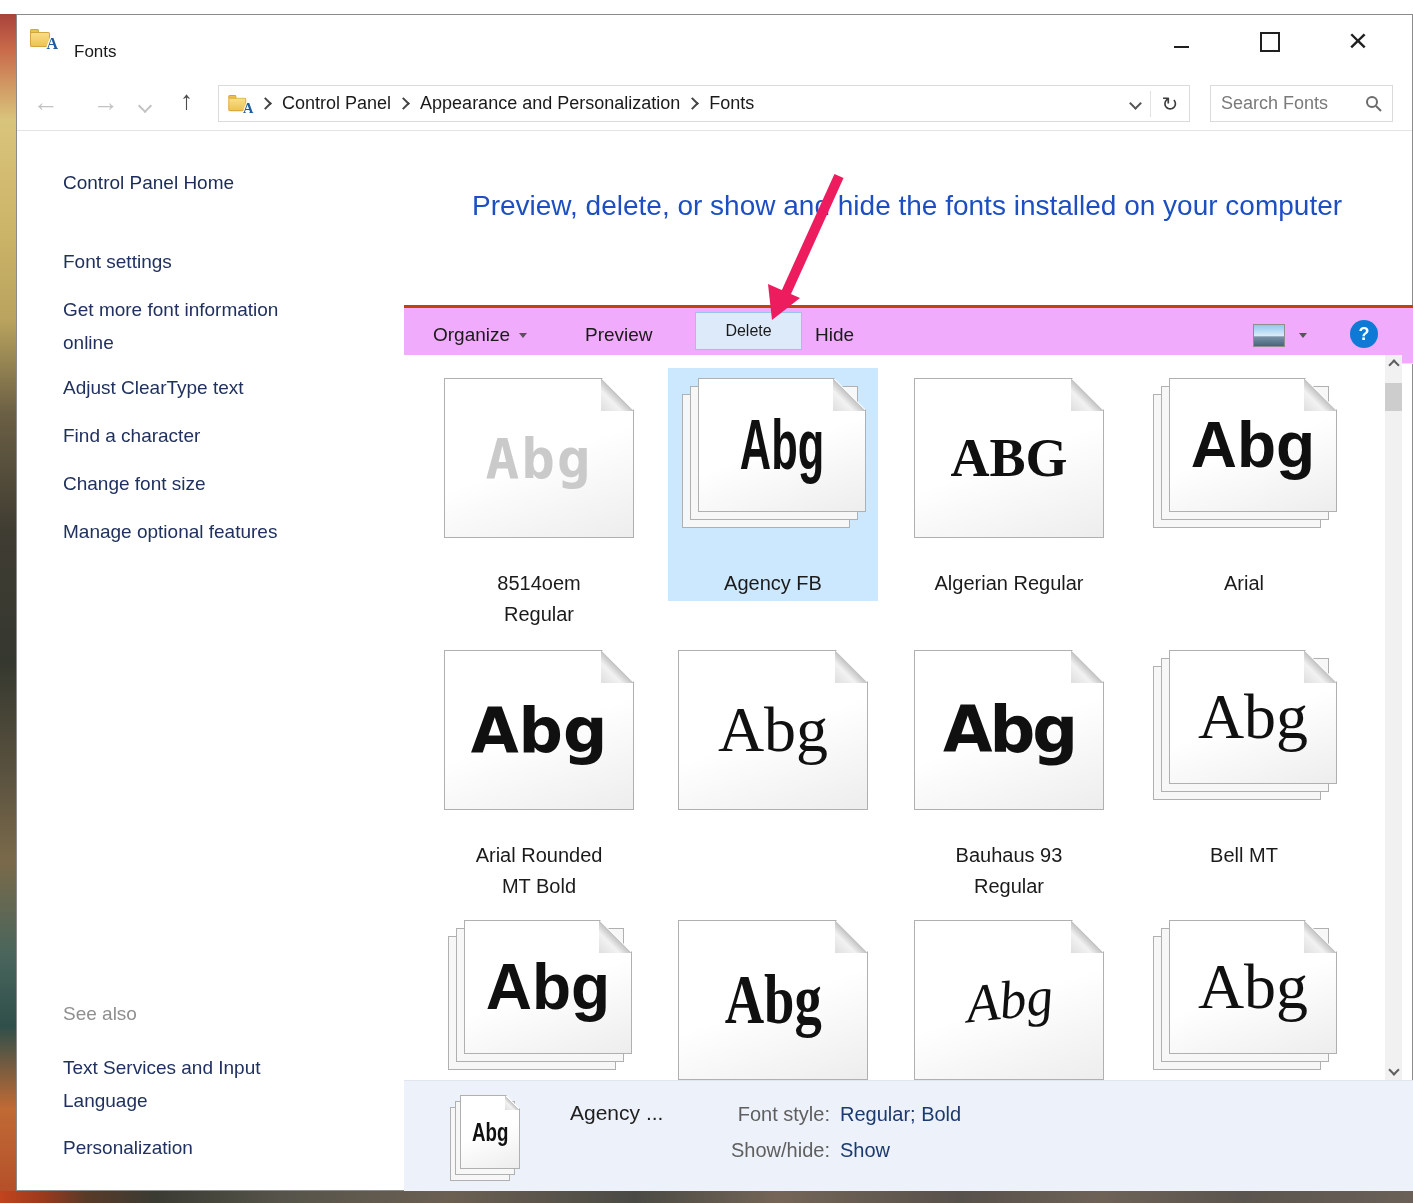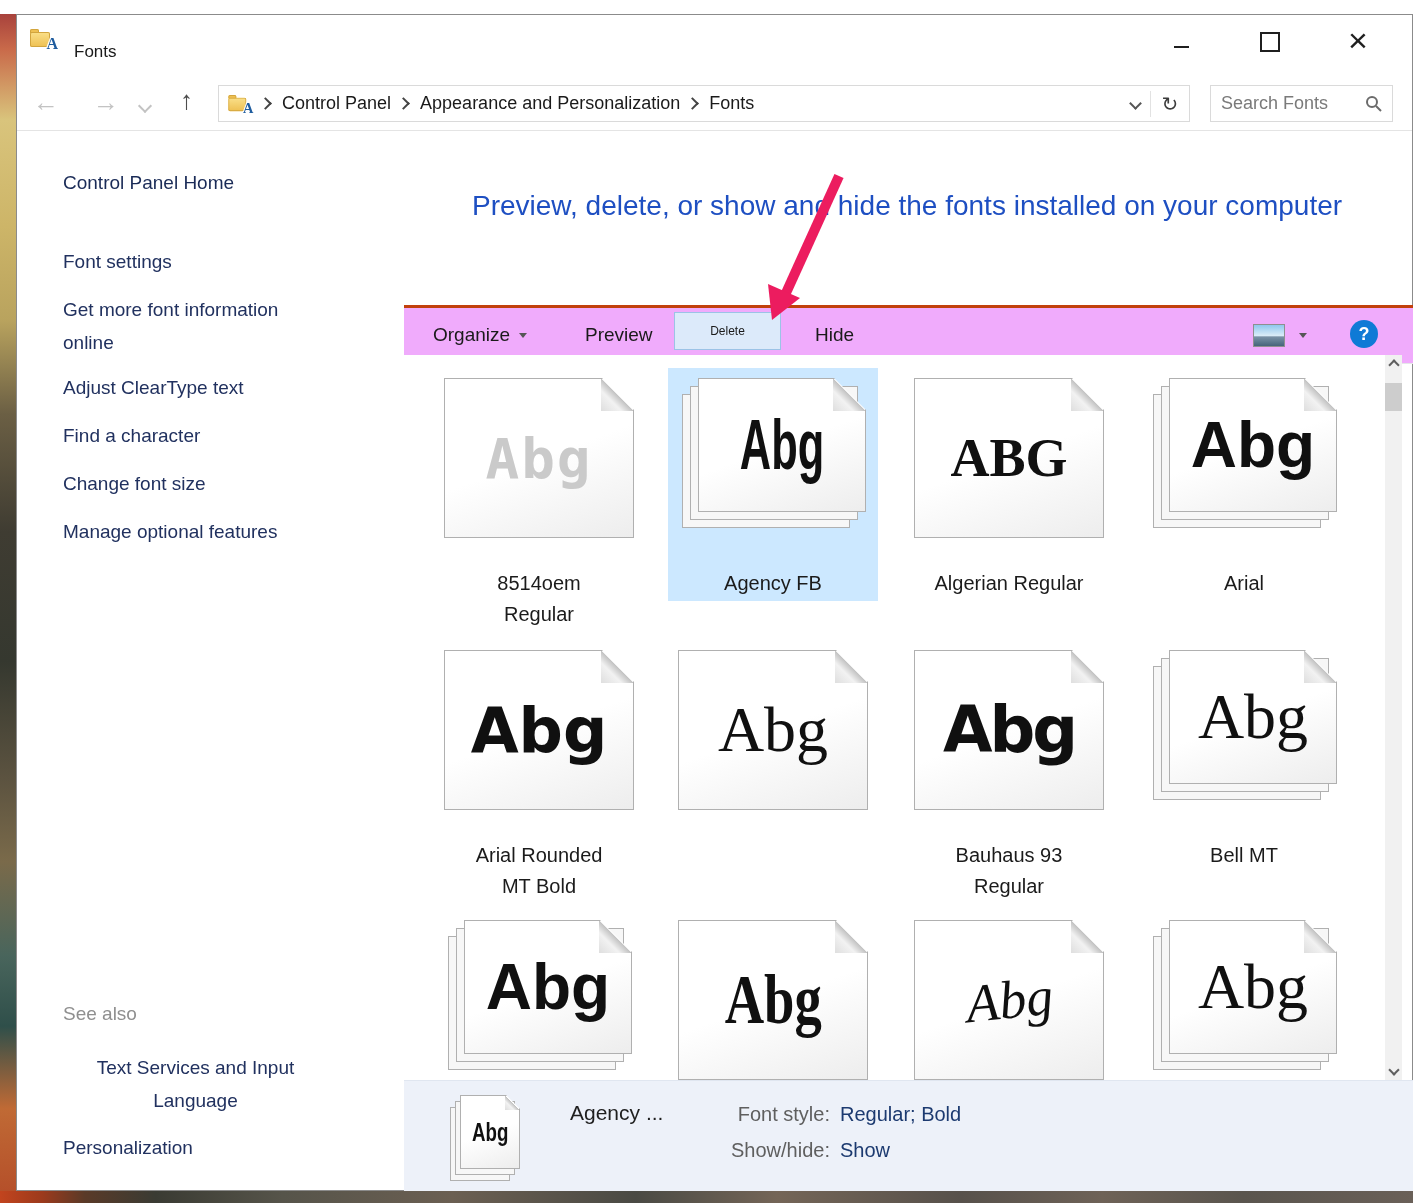--- a/index.html
+++ b/index.html
@@ -55,21 +55,21 @@
   .side-link{left:63px;font-size:19px;color:#21315f;width:265px;line-height:33px;}
   .side-gray{left:63px;top:1003px;font-size:19px;color:#8f8f8f;}
 
   
   .heading{left:472px;top:183px;width:880px;font-size:28px;line-height:45px;color:#1e4fc2;}
 
   
   .toolbar{left:404px;top:296px;width:1009px;height:59px;background:#f0abfc;border-top:3px solid #c2410c;border-bottom:1px solid #e6e7e9;box-sizing:border-box;margin-top:9px;}
   .tb-item{position:absolute;top:16px;font-size:19px;color:#1a1a1a;}
   .tb-caret{display:inline-block;width:0;height:0;border-left:4px solid transparent;border-right:4px solid transparent;border-top:5px solid #555;margin-left:9px;vertical-align:middle;}
-  .delete-btn{position:absolute;left:270px;top:4px;width:107px;height:38px;background:#dceafa;border:1px solid #9cc3e6;box-sizing:border-box;display:flex;align-items:center;justify-content:center;font-size:12px;color:#1a1a1a;}
+  .delete-btn{position:absolute;left:291px;top:4px;width:107px;height:38px;background:#dceafa;border:1px solid #9cc3e6;box-sizing:border-box;display:flex;align-items:center;justify-content:center;font-size:16px;color:#1a1a1a;}
   .views-btn{position:absolute;left:849px;top:16px;width:32px;height:23px;border:1px solid #8f8f8f;box-sizing:border-box;
     background:linear-gradient(180deg,#8fc7ee 0%,#dcedf8 52%,#7a93a8 56%,#46647a 100%);}
   .views-caret{position:absolute;left:895px;top:25px;width:0;height:0;border-left:4px solid transparent;border-right:4px solid transparent;border-top:5px solid #555;}
   .help-btn{position:absolute;left:946px;top:12px;width:28px;height:28px;border-radius:50%;background:#0f7ad6;color:#fff;font-size:18px;font-weight:700;display:flex;align-items:center;justify-content:center;}
 
   
   .grid{left:404px;top:355px;width:981px;height:725px;background:#fff;overflow:hidden;}
   .tile{position:absolute;width:210px;}
   .tile.sel{background:#cce8ff;height:233px;}
   .stack{position:relative;height:162px;margin-top:10px;}
@@ -182,21 +182,21 @@
   <div id="sidebar-links">
       <div class="abs side-link" style="top: 245px;">Font settings</div>
       <div class="abs side-link" style="top: 293px;">Get more font information online</div>
       <div class="abs side-link" style="top: 371px;">Adjust ClearType text</div>
       <div class="abs side-link" style="top: 419px;">Find a character</div>
       <div class="abs side-link" style="top: 467px;">Change font size</div>
       <div class="abs side-link" style="top: 515px;">Manage optional features</div>
     </div>
   <div class="abs side-gray">See also</div>
   <div id="sidebar-see-also">
-      <div class="abs side-link" style="top: 1051px; text-align: center;">Text Services and Input Language</div>
+      <div class="abs side-link" style="top: 1051px;">Text Services and Input Language</div>
       <div class="abs side-link" style="top: 1131px;">Personalization</div>
     </div>
 
   <div class="abs heading">Preview, delete, or show and hide the fonts installed on your computer</div>
 
   <div class="abs toolbar">
     <div class="tb-item" style="left:29px;"><span>Organize</span><span class="tb-caret"></span></div>
     <div class="tb-item" style="left:181px;">Preview</div>
     <div class="delete-btn">
         <span>Delete</span>

